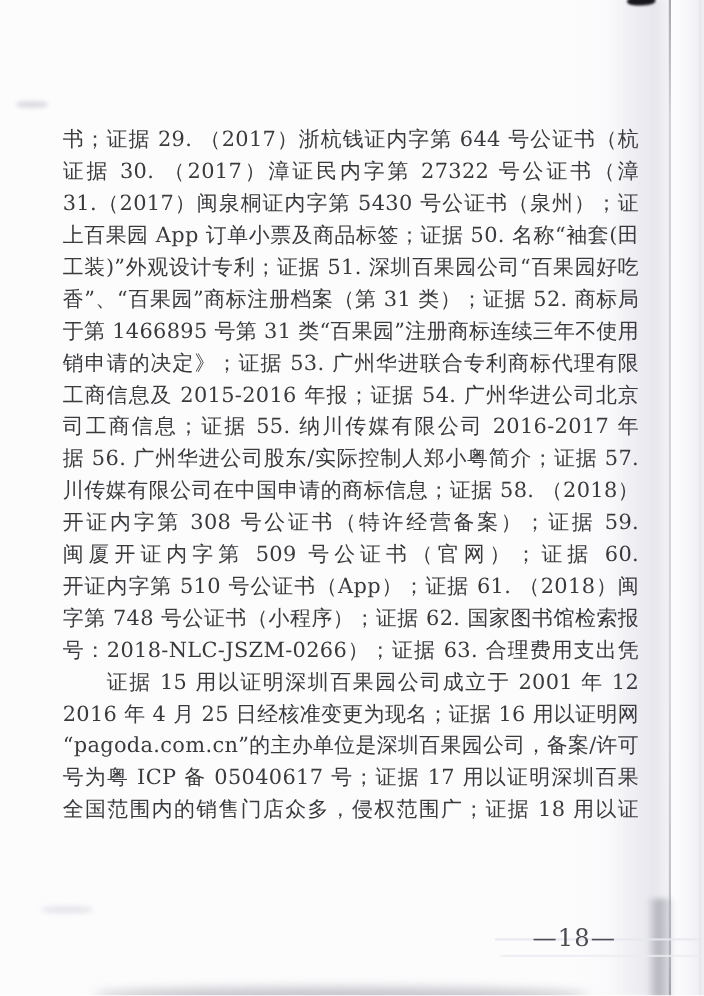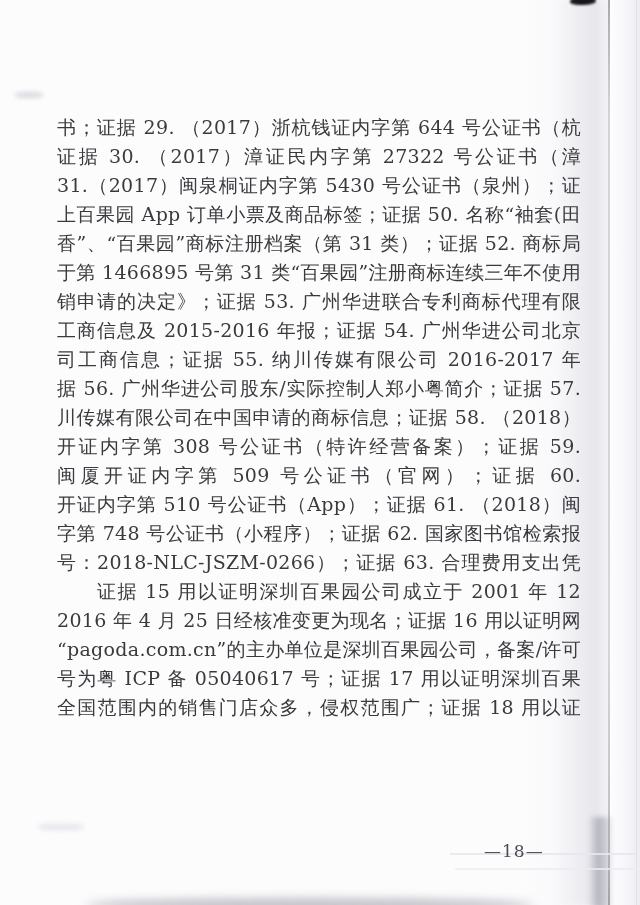--- a/index.html
+++ b/index.html
@@ -39,21 +39,21 @@
     overflow: hidden;
     white-space: normal;
   }
   .line.para-end { text-align-last: left; }
   .line.indent   { text-indent: 40px; }
 
   .page-number {
     position: absolute;
     left: 484px;
     top: 841px;
-    font-size: 17px;
+    font-size: 22px;
     letter-spacing: 1px;
     color: #4c4c54;
   }
 
   
   .artifact { position: absolute; pointer-events: none; }
 
   .edge-soft-band {
     left: 556px; top: 0; width: 50px; height: 905px;
     background: linear-gradient(to right, rgba(226,226,233,0) 0%, rgba(219,219,228,.55) 78%, rgba(230,230,237,.25) 100%);
@@ -123,20 +123,21 @@
   <div class="artifact scan-streak-1"></div>
   <div class="artifact scan-streak-2"></div>
   <div class="artifact smudge-left-top"></div>
   <div class="artifact smudge-left-bottom"></div>
 
   <div class="text-block">
       <div class="line">书；证据 29. （2017）浙杭钱证内字第 644 号公证书（杭州）；</div>
       <div class="line">证据 30. （2017）漳证民内字第 27322 号公证书（漳州）；证据</div>
       <div class="line">31.（2017）闽泉桐证内字第 5430 号公证书（泉州）；证据 49. 线</div>
       <div class="line">上百果园 App 订单小票及商品标签；证据 50. 名称“袖套(田园</div>
+      <div class="line">工装)”外观设计专利；证据 51. 深圳百果园公司“百果园好吃</div>
       <div class="line">香”、“百果园”商标注册档案（第 31 类）；证据 52. 商标局《关</div>
       <div class="line">于第 1466895 号第 31 类“百果园”注册商标连续三年不使用撤</div>
       <div class="line">销申请的决定》；证据 53. 广州华进联合专利商标代理有限公司</div>
       <div class="line">工商信息及 2015-2016 年报；证据 54. 广州华进公司北京分公</div>
       <div class="line">司工商信息；证据 55. 纳川传媒有限公司 2016-2017 年报；证</div>
       <div class="line">据 56. 广州华进公司股东/实际控制人郑小粤简介；证据 57. 纳</div>
       <div class="line">川传媒有限公司在中国申请的商标信息；证据 58. （2018）闽厦</div>
       <div class="line">开证内字第 308 号公证书（特许经营备案）；证据 59. （2018）</div>
       <div class="line">闽厦开证内字第 509 号公证书（官网）；证据 60. （2018）闽厦</div>
       <div class="line">开证内字第 510 号公证书（App）；证据 61. （2018）闽厦开证内</div>

